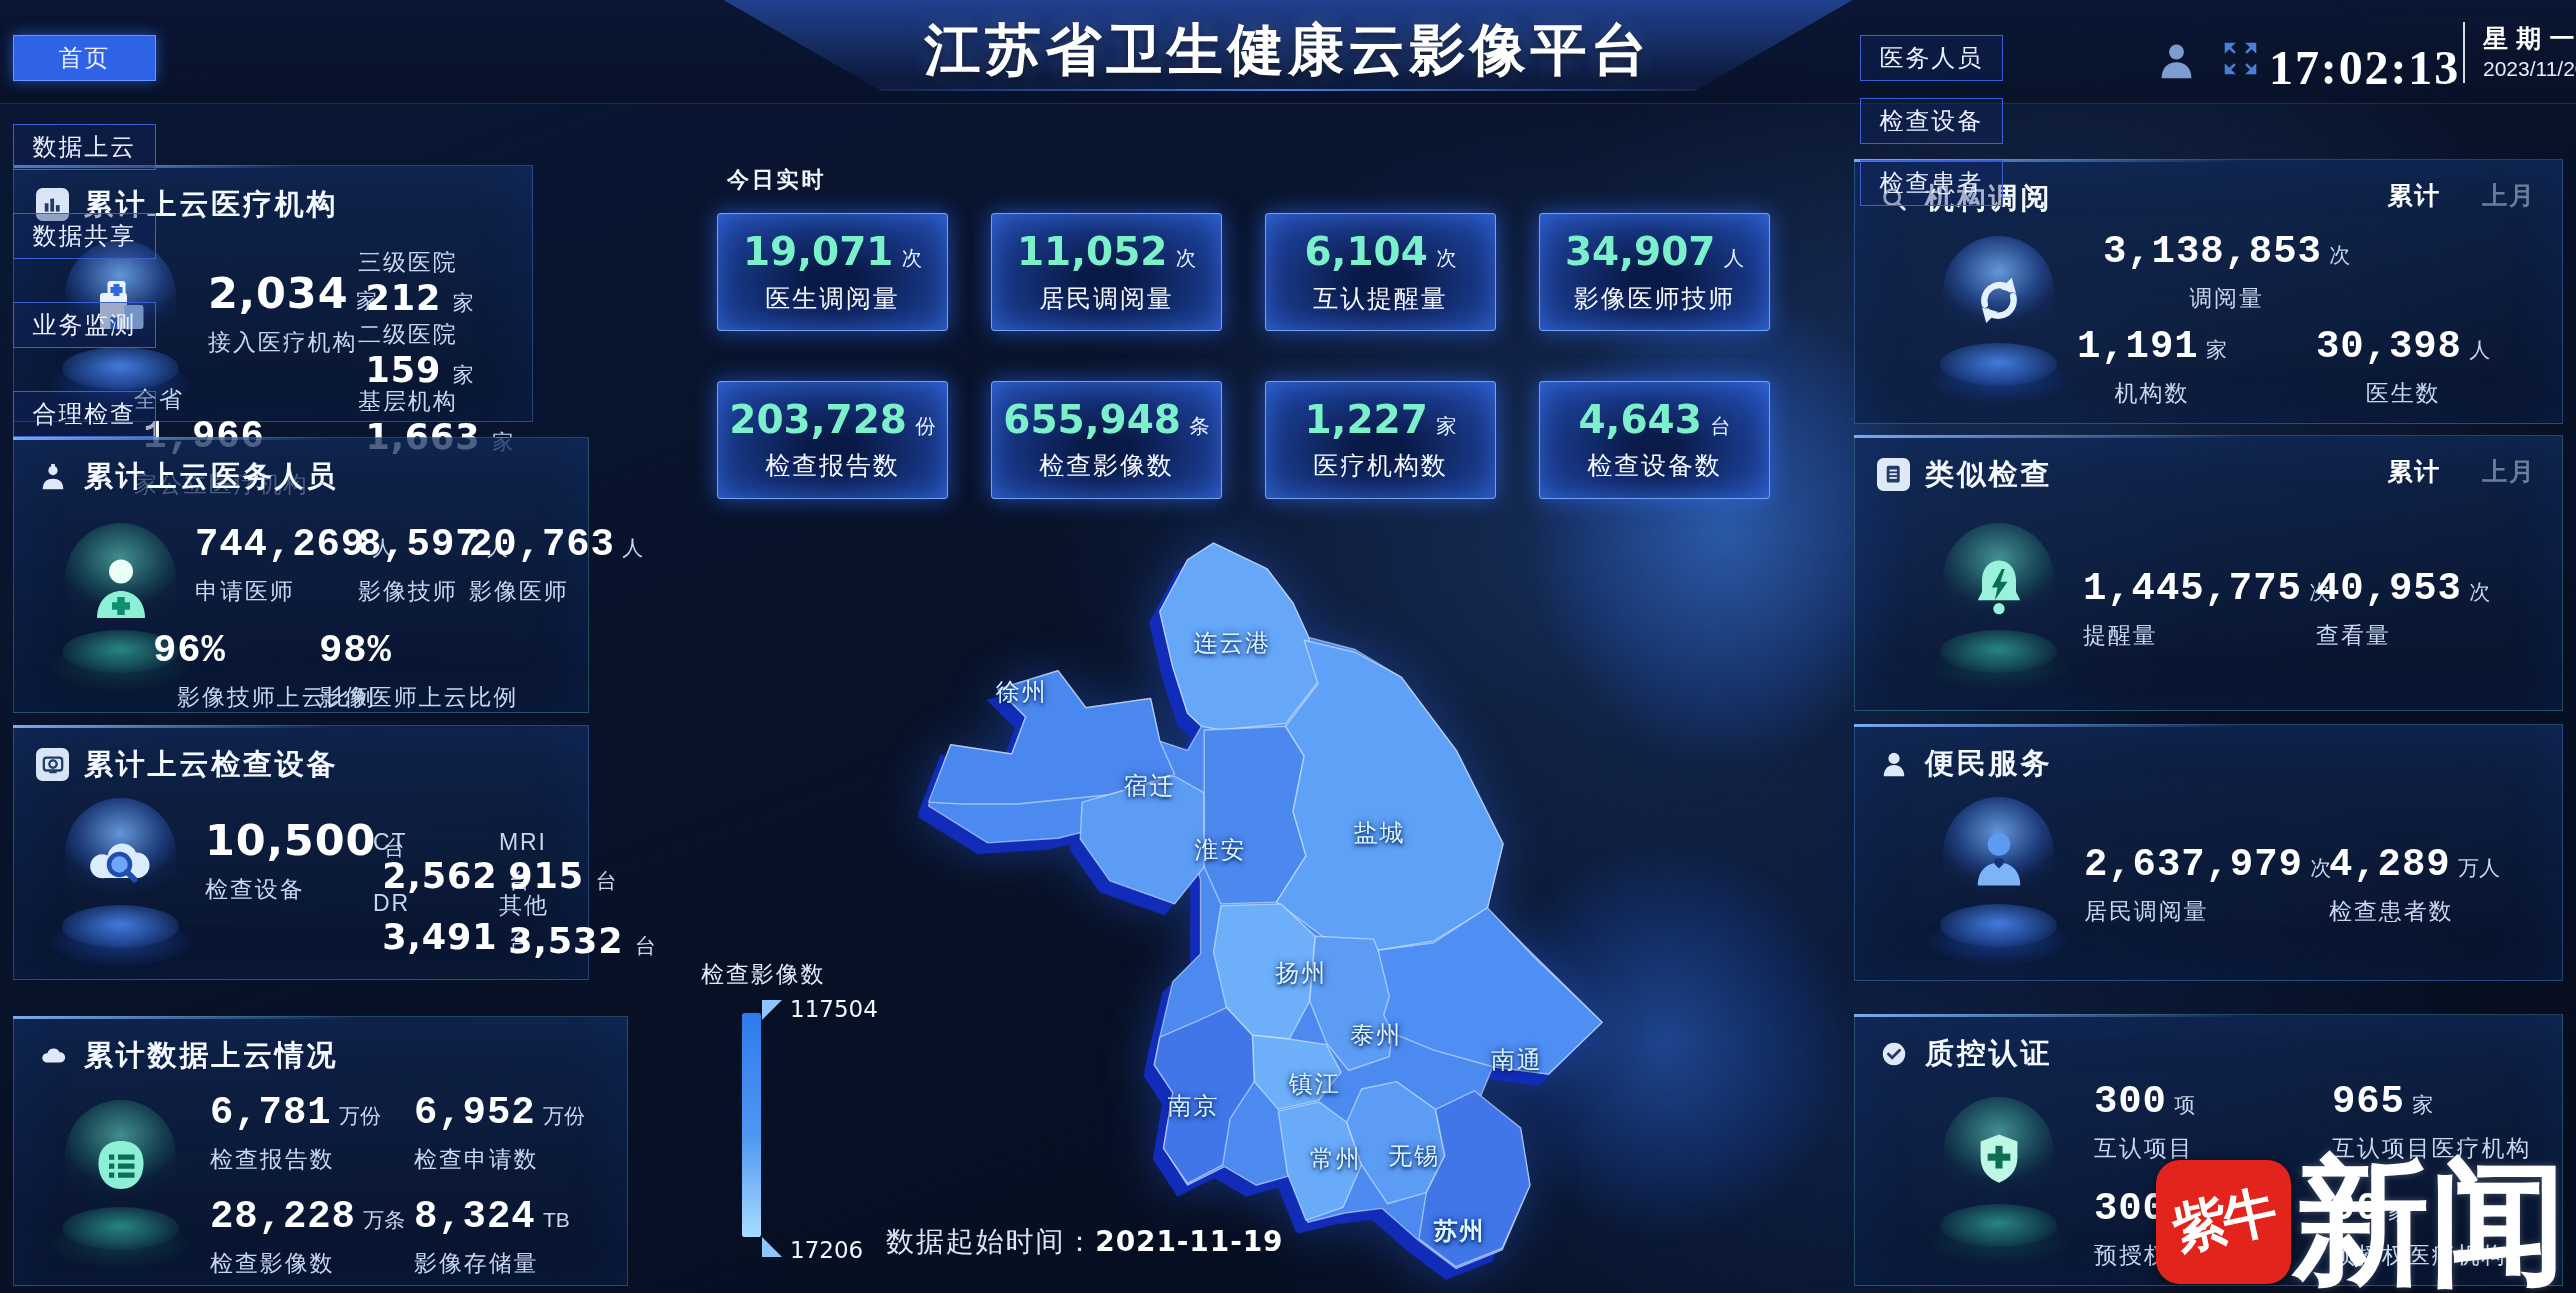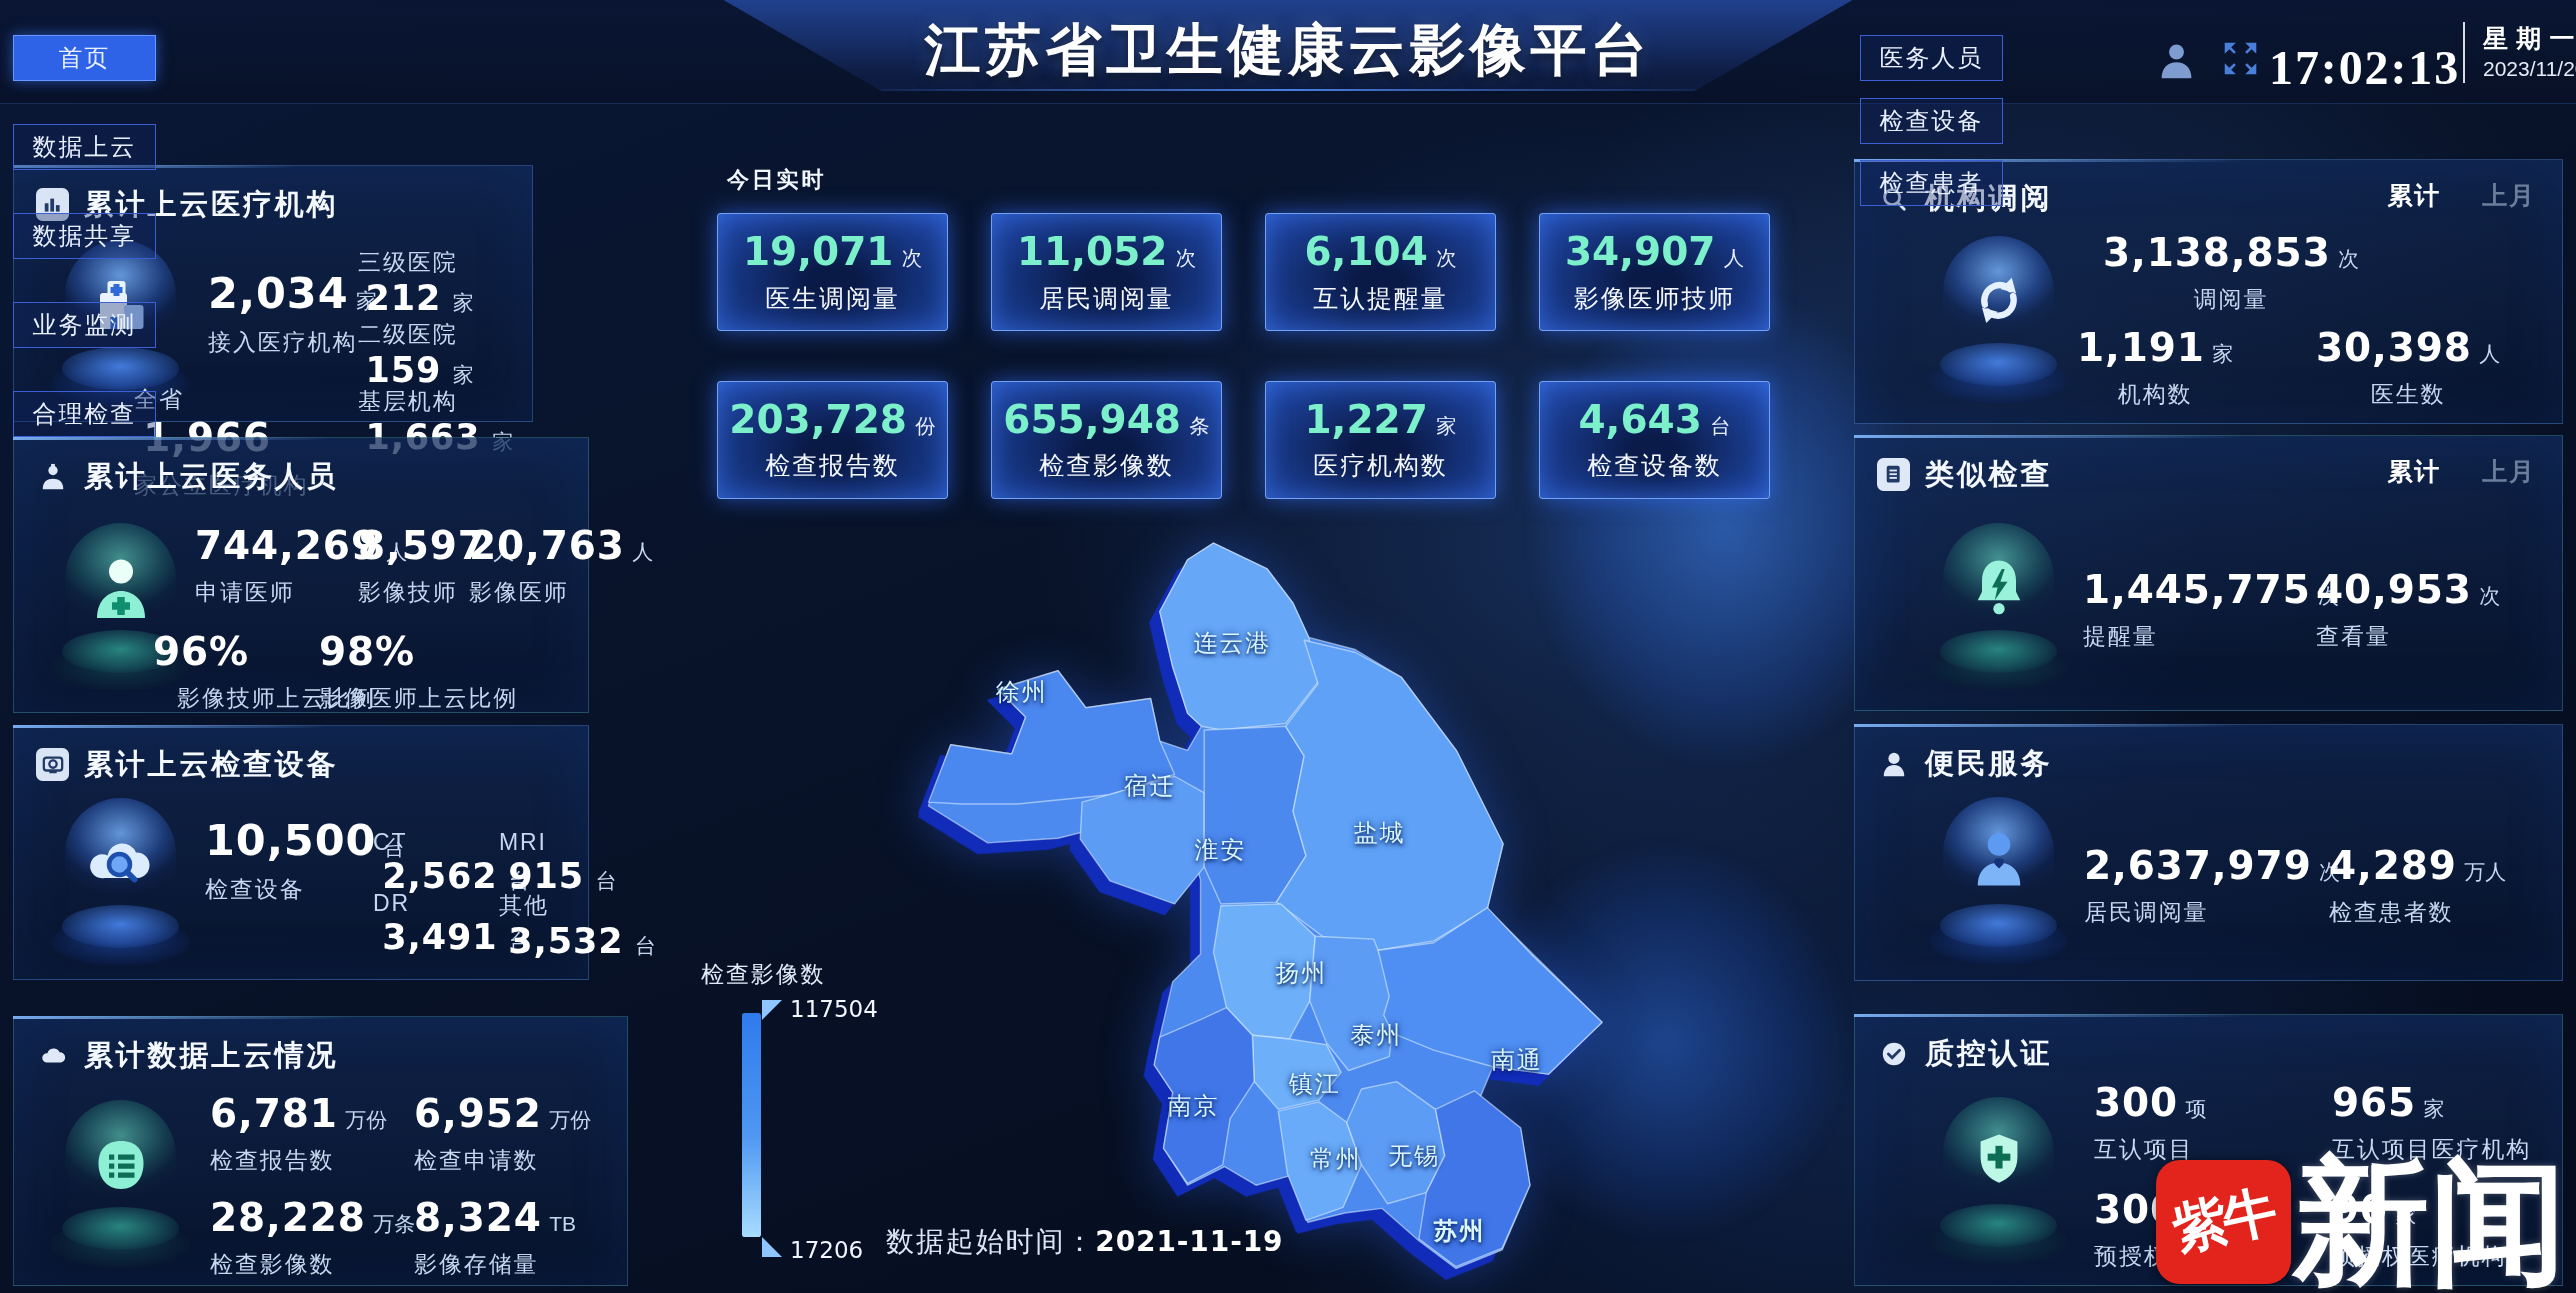--- a/index.html
+++ b/index.html
@@ -74,21 +74,21 @@
     background:radial-gradient(ellipse at 50% 45%, rgba(72,132,235,.9), rgba(25,60,140,.3) 75%, transparent); }
   .dome .cap { position:absolute; left:23px; top:1.9px; width:111px; height:126px;
     border-radius:56px 56px 48px 48px;
     background:radial-gradient(ellipse 70% 50% at 50% 28%, rgba(120,180,255,.8), rgba(55,105,210,.4) 55%, rgba(25,55,130,.18) 78%, transparent); }
   .dome svg.glyph { position:absolute; left:50%; top:31px; transform:translateX(-50%); }
   .dome.teal .base  { background:radial-gradient(ellipse at 50% 45%, rgba(45,150,140,.85), rgba(12,55,70,.3) 75%, transparent); }
   .dome.teal .base2 { background:radial-gradient(ellipse at 50% 50%, rgba(16,60,75,.85), rgba(8,30,45,.25) 72%, transparent); }
   .dome.teal .cap   { background:radial-gradient(ellipse 70% 50% at 50% 28%, rgba(110,235,205,.55), rgba(40,130,120,.35) 55%, rgba(15,60,70,.18) 78%, transparent); }
 
   .num { font-weight:bold; color:#ffffff; font-family:"DejaVu Sans",sans-serif; letter-spacing:0.9px; }
-  .n46 { font-size:43px; } .n42 { font-size:39px; } .n38 { font-size:35px; }
+  .n46 { font-size:43px; } .n42 { font-size:39px;font-family:Liberation Mono, monospace; } .n38 { font-size:35px; }
   .unit { font-size:21px; color:#c6d7ef; margin-left:7.4px; }
   .lbl { font-size:23px; color:#c6d7ef; letter-spacing:1.9px; }
   .abs { position:absolute; }
 
   
   #today-title { position:absolute; left:727px; top:165px; font-size:22px; font-weight:bold;
     letter-spacing:2.8px; color:#f2f7ff; z-index:4; }
   #kpi-grid { position:absolute; left:717px; top:213px; width:1059px; height:287px;
     display:flex; flex-wrap:wrap; column-gap:43px; row-gap:48px; z-index:4; }
   .kpi { width:231px; height:118px; border:1.9px solid rgba(130,180,255,.85); border-radius:3.7px;

